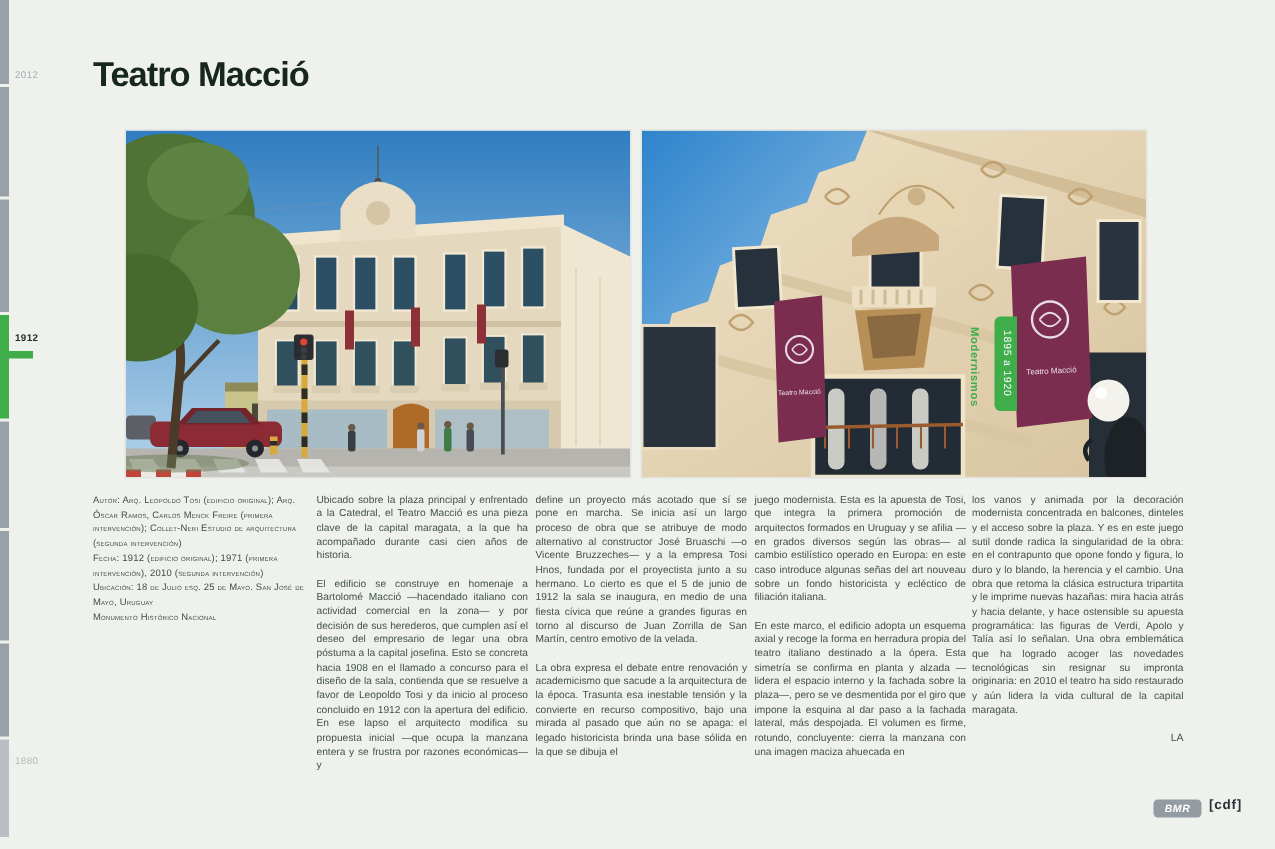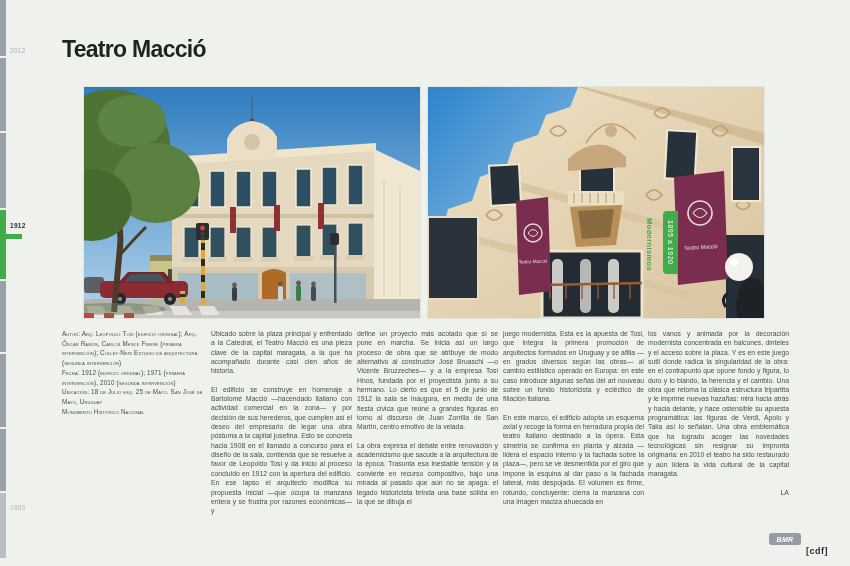--- a/index.html
+++ b/index.html
@@ -41,21 +41,21 @@
   .period-tab{position:absolute;right:0;top:211px;width:15px;height:63px;background:#3fae4a;
               border-radius:4px 0 0 4px;display:flex;align-items:center;justify-content:center;}
   .period-tab span{writing-mode:vertical-rl;font-size:7px;color:#fff;letter-spacing:.5px;white-space:nowrap;}
   .movement{position:absolute;right:24px;top:218px;writing-mode:vertical-rl;
             font-size:7.5px;color:#3fae4a;font-weight:bold;letter-spacing:.4px;}
 
   
   .bmr{position:absolute;left:769px;top:533px;width:32px;height:12px;background:#949ca3;
        border-radius:3px;color:#fff;font-weight:bold;font-style:italic;font-size:7px;
        display:flex;align-items:center;justify-content:center;letter-spacing:.4px;}
-  .cdf{position:absolute;left:806px;top:546px;font-size:9px;font-weight:bold;color:#2b3135;letter-spacing:.5px;}
+  .cdf{position:absolute;left:806px;top:531px;font-size:9px;font-weight:bold;color:#2b3135;letter-spacing:.5px;}
 </style>
 </head>
 <body>
 
 <div class="page">
 
   <div>
     <div class="tl-seg" style="top:0;height:56px;"></div>
     <div class="tl-seg" style="top:58px;height:73px;"></div>
     <div class="tl-seg" style="top:133px;height:75px;"></div>

